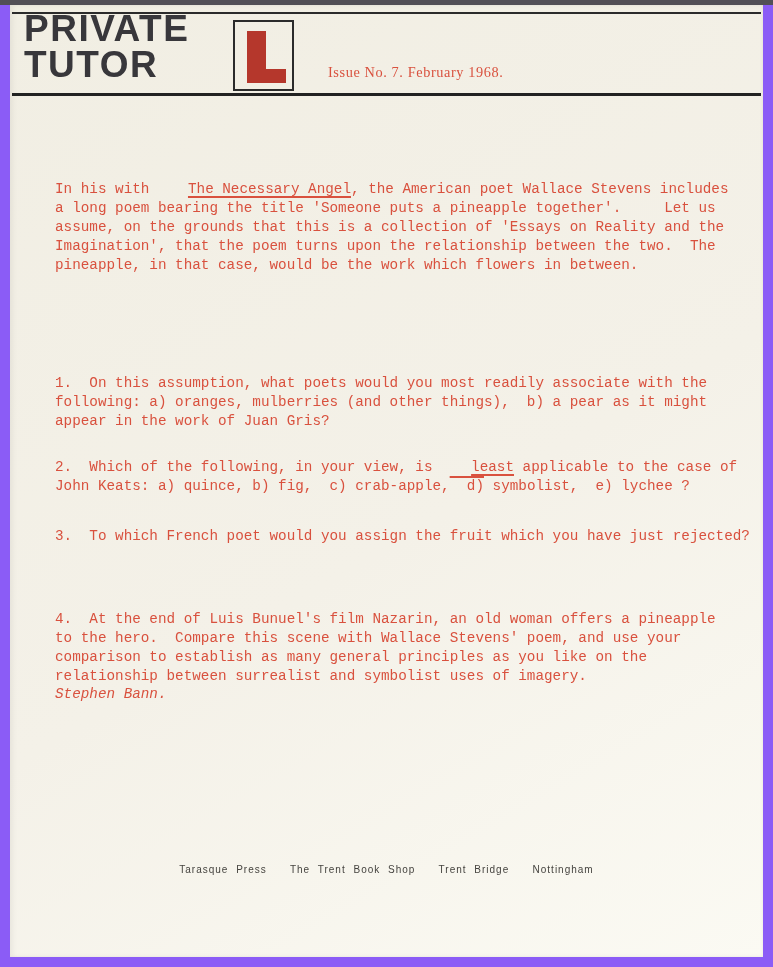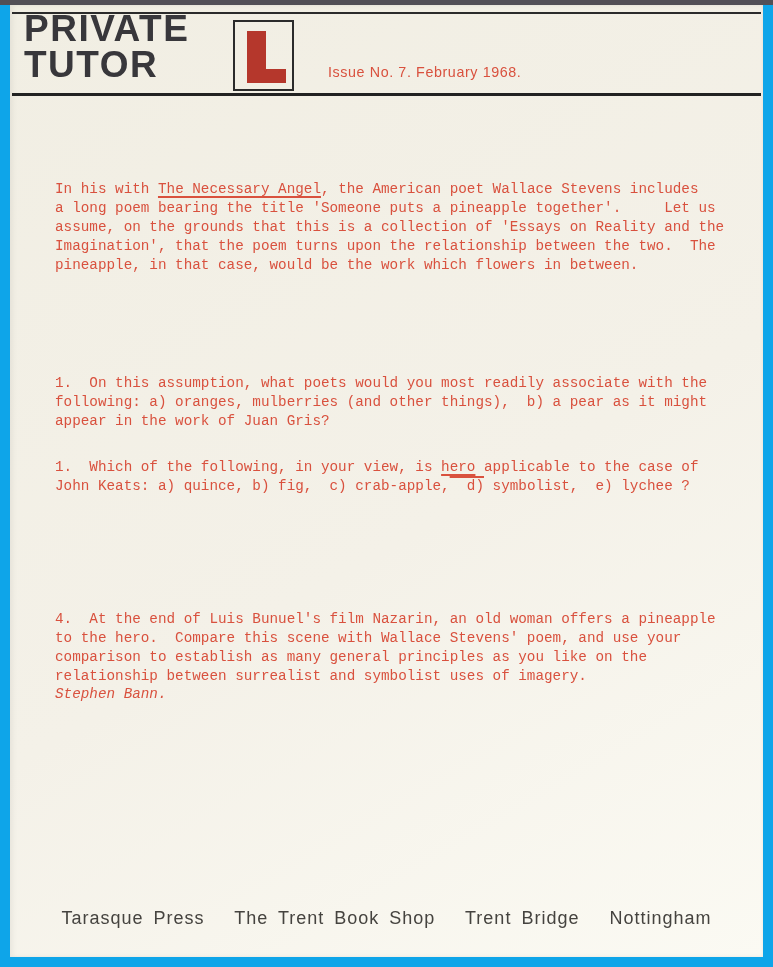--- a/index.html
+++ b/index.html
@@ -1,19 +1,19 @@
 <!DOCTYPE html>
 <html><head>
 <meta charset="utf-8">
 <style>
   html,body{margin:0;padding:0;background:#888;}
   .scan{
     position:relative;
     width:773px;height:967px;
-    background:#0ea5e9;
+    background:#8b5cf6;
     overflow:hidden;
     font-family:"Liberation Sans",sans-serif;
   }
   .top-strip{
     position:absolute;left:0;top:0;width:100%;height:5px;
     background:#524f56;
   }
   .paper{
     position:absolute;left:10px;top:5px;right:10px;bottom:10px;
     background:linear-gradient(150deg,#f1eee3 0%,#f4f1e8 55%,#fbfaf3 100%);
@@ -28,42 +28,42 @@
     color:#38373b;white-space:pre-line;
   }
   .lplate{
     position:absolute;left:223px;top:15px;width:61px;height:71px;
     border:2.5px solid #2b2b2b;box-sizing:border-box;
   }
   .l-stem{position:absolute;left:12px;top:9px;width:19px;height:52px;background:#b5372c;}
   .l-foot{position:absolute;left:12px;top:47px;width:39px;height:14px;background:#b5372c;}
   .issue{
     position:absolute;left:318px;top:59px;
-    font-family:Liberation Sans, sans-serif;
+    font-family:Liberation Serif, serif;
     font-size:14.3px;color:#d9513e;letter-spacing:0.6px;
   }
   .t{
     position:absolute;left:45px;margin:0;
     font-family:"Liberation Mono","DejaVu Sans Mono",monospace;
     font-size:14.3px;line-height:19px;color:#d9513e;
     white-space:pre-wrap;
   }
   .intro{top:175px;}
   .q1{top:369px;}
   .q2{top:453px;}
   .q3{top:522px;}
   .q4{top:569px;margin-top:36px;}
   .sig{top:680px;font-style:italic;}
-  .u{text-decoration:underline;text-underline-offset:2.5px;text-decoration-thickness:1.5px;}
+  .u{text-decoration:underline;text-underline-offset:2.5px;text-decoration-thickness:1.5px;margin-left:30px;}
   .ol{text-decoration:overline;text-decoration-thickness:1.5px;}
   .footer{
-    position:absolute;left:0;right:0;top:903px;
+    position:absolute;left:0;right:0;top:859px;
     text-align:center;
     font-family:"Liberation Sans",sans-serif;
-    font-size:18px;color:#45433f;
+    font-size:10px;color:#45433f;
     letter-spacing:1px;word-spacing:4px;
     white-space:pre-wrap;
   }
 </style>
 </head>
 <body>
 
 <div class="scan">
   <div class="top-strip"></div>
 
@@ -86,23 +86,24 @@
     <p class="t intro"><span>In his with </span><span class="u">The Necessary Angel</span><span>, the American poet Wallace Stevens includes
 a long poem bearing the title 'Someone puts a pineapple together'.     Let us
 assume, on the grounds that this is a collection of 'Essays on Reality and the
 Imagination', that the poem turns upon the relationship between the two.  The
 pineapple, in that case, would be the work which flowers in between.</span></p>
 
     <p class="t q1"><span>1.  On this assumption, what poets would you most readily associate with the
 following: a) oranges, mulberries (and other things),  b) a pear as it might
 appear in the work of Juan Gris?</span></p>
 
-    <p class="t q2"><span>1.  Which of the following, in your view, is </span><span class="u">hero</span><span> applicable to the case of
+    <p class="t q2"><span>2.  Which of the following, in your view, is </span><span class="u">least</span><span> applicable to the case of
 John Keats: a) quince, b) fig,  c) crab-apple,</span><span class="ol">  d)</span><span> symbolist,  e) lychee ?</span></p>
 
+    <p class="t q3"><span>3.  To which French poet would you assign the fruit which you have just rejected?</span></p>
 
     <p class="t q4"><span>4.  At the end of Luis Bunuel's film Nazarin, an old woman offers a pineapple
 to the hero.  Compare this scene with Wallace Stevens' poem, and use your
 comparison to establish as many general principles as you like on the
 relationship between surrealist and symbolist uses of imagery.</span></p>
 
     <p class="t sig">Stephen Bann.</p>
 
     <div class="footer">Tarasque Press   The Trent Book Shop   Trent Bridge   Nottingham</div>
 

